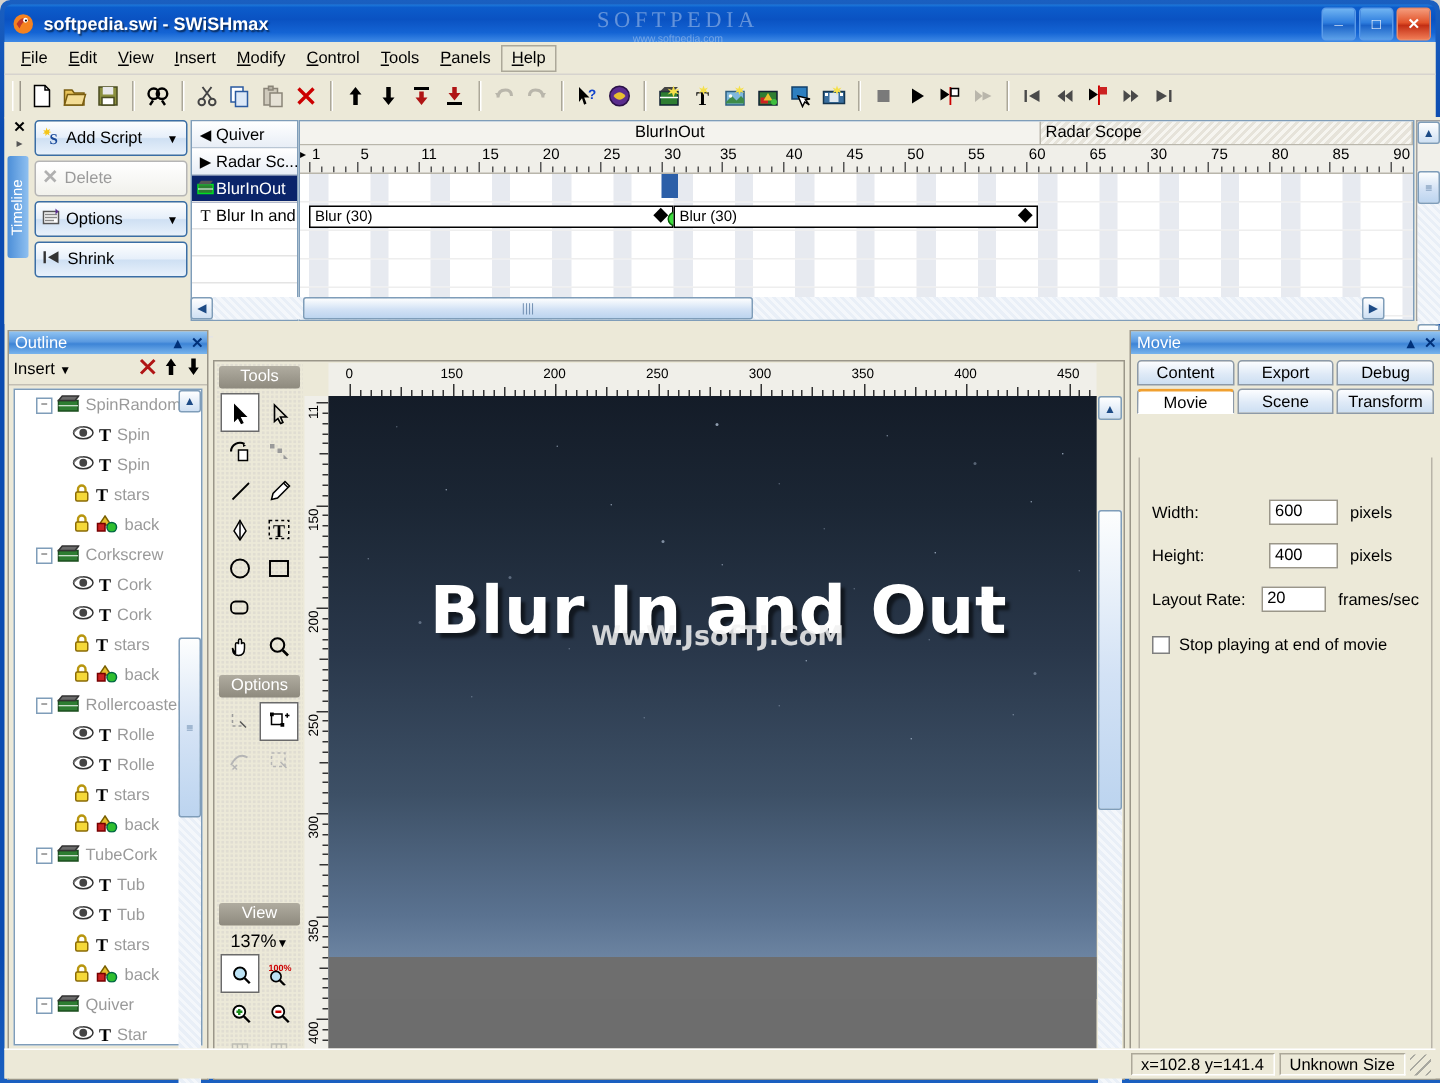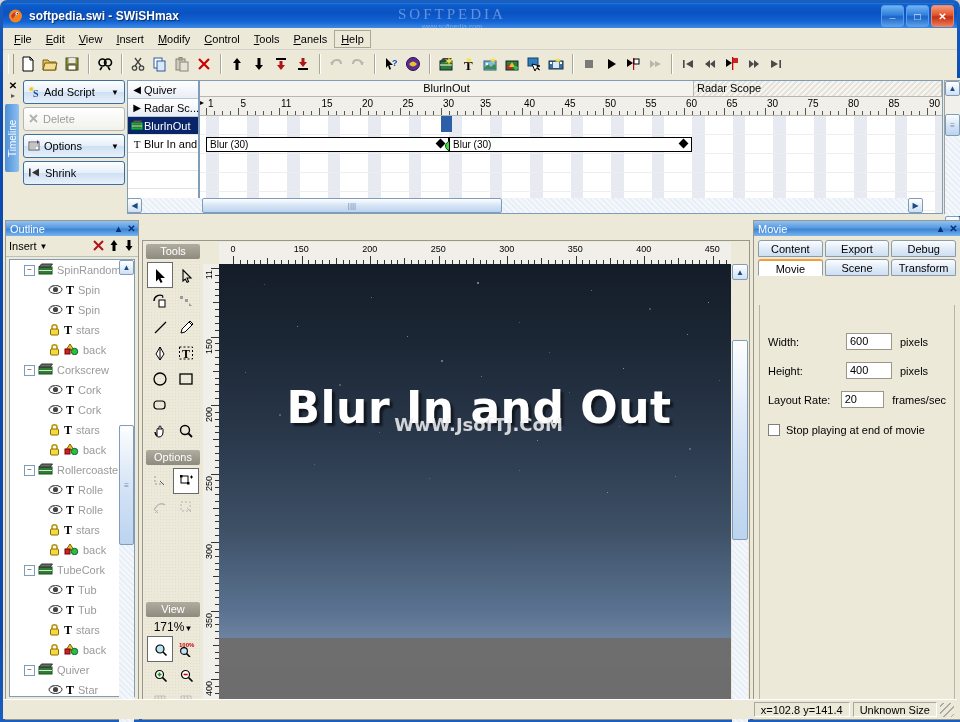--- a/index.html
+++ b/index.html
@@ -1152,21 +1152,21 @@
                 <svg width="16" height="16">
                   <path d="M3 3h9v9H3z" fill="none" stroke="#b5b5b5" stroke-dasharray="2 2"></path>
                   <path d="M9 9l4 4" stroke="#b5b5b5"></path>
                 </svg>
               </div>
           </div>
 
           <div style="position:absolute;left:0;right:0;bottom:4px;">
             <div class="tools-hdr">View</div>
             <div class="view-zoom">
-              <span>171%</span><span style="font-size:8px">▼</span>
+              <span>137%</span><span style="font-size:8px">▼</span>
             </div>
             <div class="tgrid">
               <div class="tcell sel">
                   <svg width="15" height="15">
                     <circle cx="7" cy="7" r="4" fill="#bde3f5" stroke="#000" stroke-width="1.2"></circle>
                     <path d="M10 10l3.5 3.5" stroke="#000" stroke-width="1.6"></path>
                   </svg>
                 </div>
               <div class="tcell">
                   <svg width="18" height="16">

